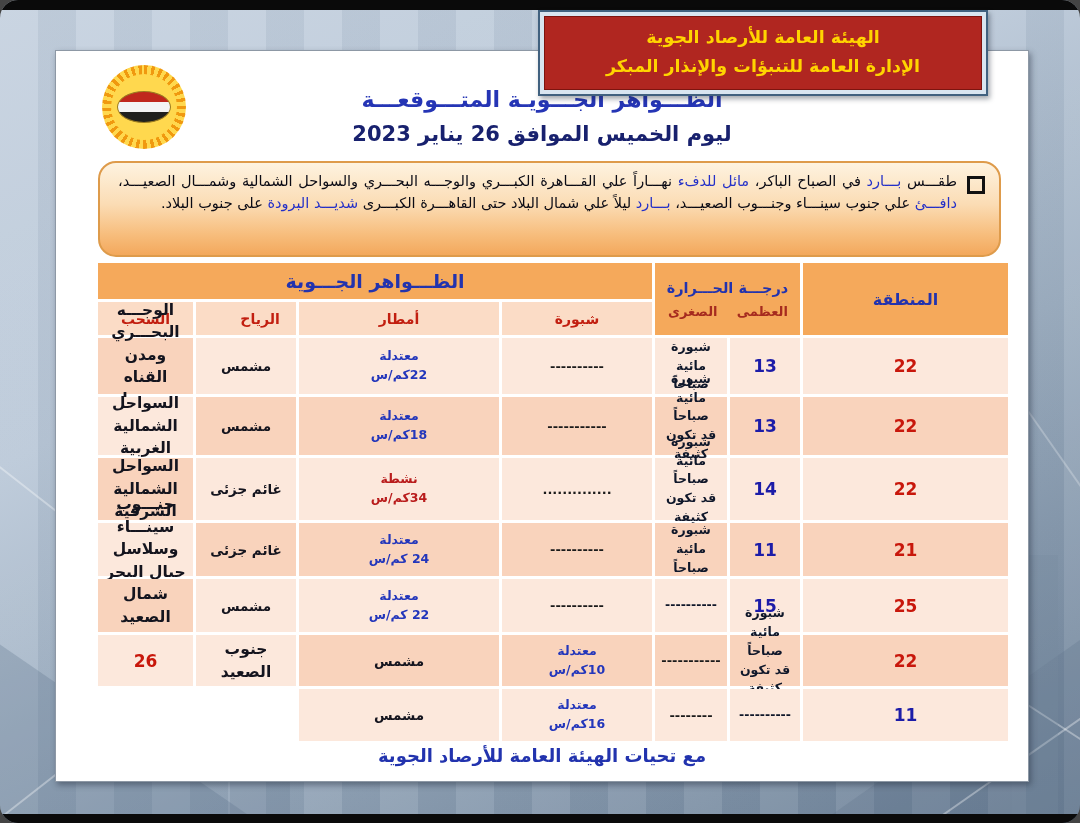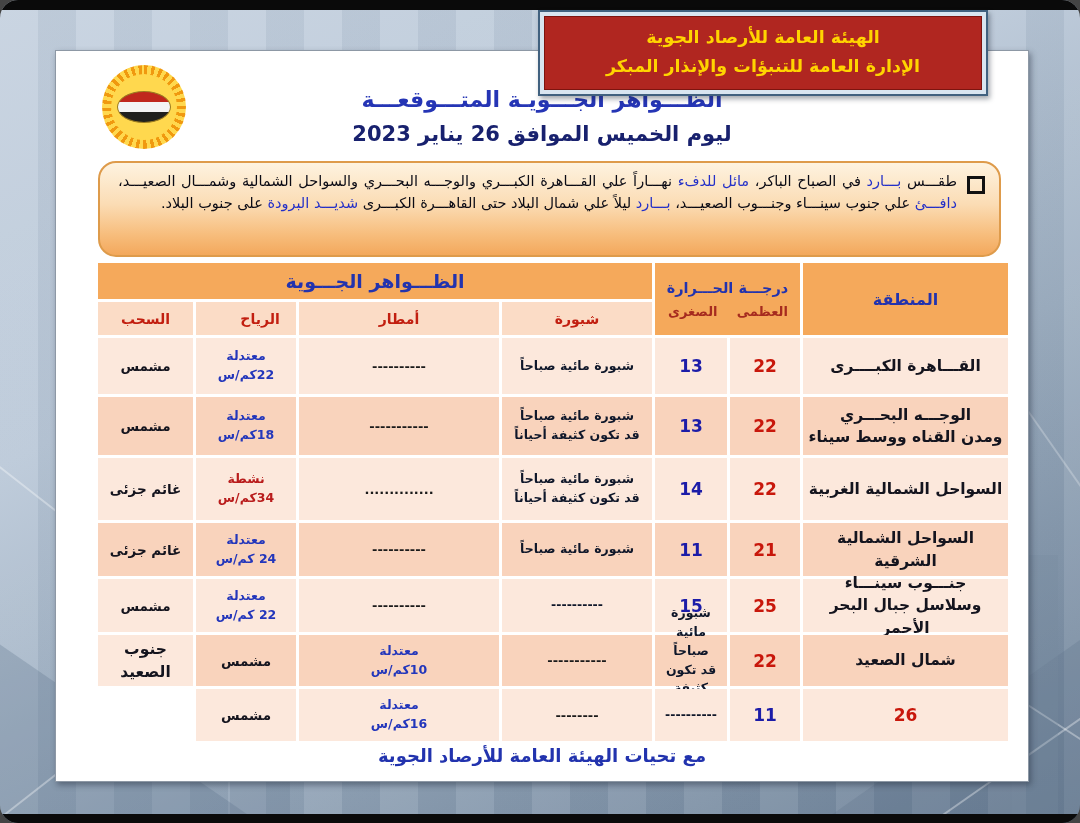--- a/index.html
+++ b/index.html
@@ -135,21 +135,20 @@
           <span>العظمى</span>
           <span>الصغرى</span>
         </div>
       </div>
       <div class="cell hdr phen-hdr">الظـــواهر الجـــوية</div>
       <div class="cell subhdr sh-fog">شبورة</div>
       <div class="cell subhdr sh-rain">أمطار</div>
       <div class="cell subhdr sh-wind">الرياح</div>
       <div class="cell subhdr sh-clouds">السحب</div>
 
-      <div class="cell light region">القـــاهرة الكبــــرى</div>
       <div class="cell light tmax">22</div>
       <div class="cell light tmin">13</div>
       <div class="cell light fog">شبورة مائية صباحاً</div>
       <div class="cell light rain">----------</div>
       <div class="cell light wind">
         <span>معتدلة</span>
         <span>22كم/س</span>
       </div>
       <div class="cell light clouds">مشمس</div>
 

